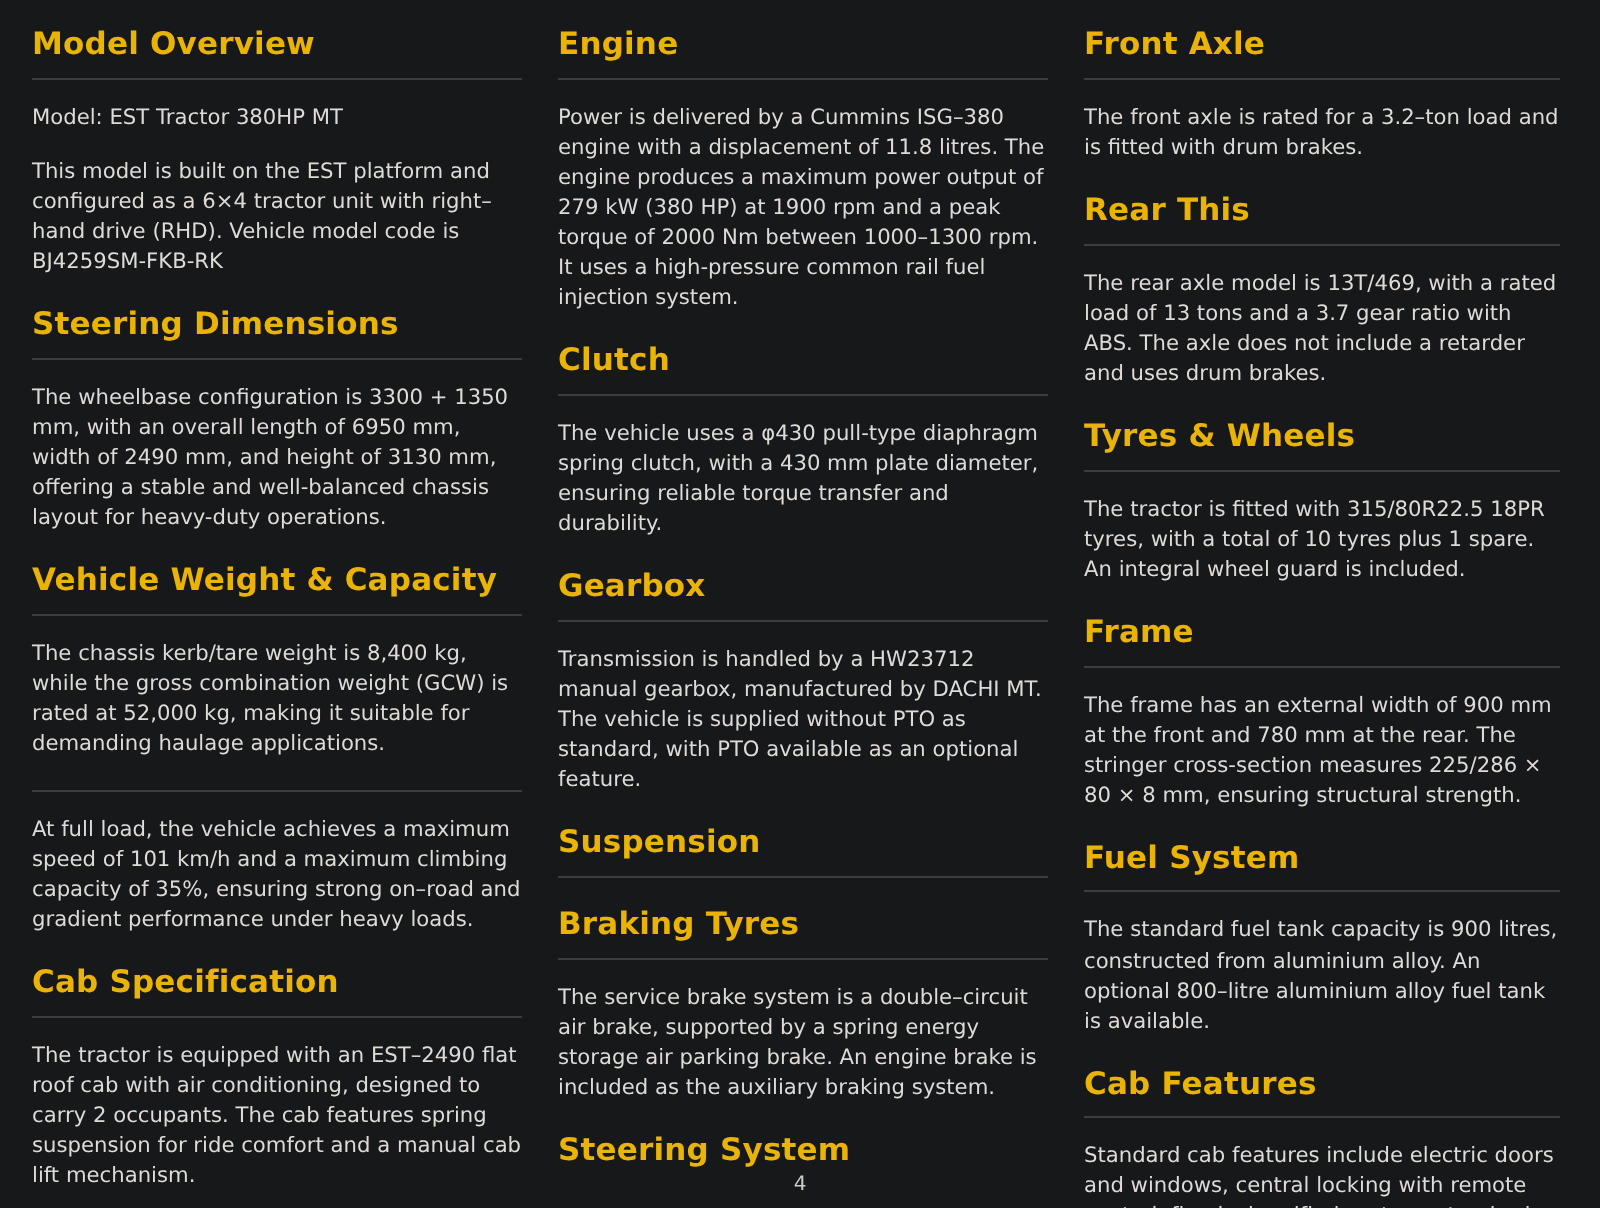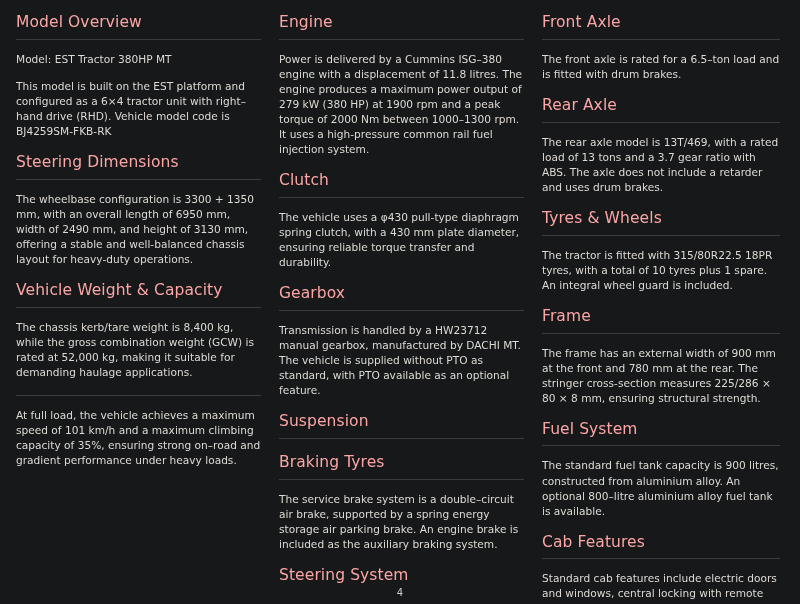--- a/index.html
+++ b/index.html
@@ -26,24 +26,24 @@
     gap: 18px;
     height: 560px;
   }
   .col {
     width: 245px;
     flex: 0 0 245px;
   }
   .col-3 { width: 238px; flex: 0 0 238px; }
   h2 {
     font-size: 15.5px;
-    font-weight: normal;
+    font-weight: bold;
     line-height: 1.15;
     margin: 0 0 7px 0;
-    color: #fca5a5;
+    color: #eab308;
     letter-spacing: 0.1px;
   }
   .section { margin-bottom: 15px; }
   p {
     font-size: 10.6px;
     line-height: 1.42;
     margin: 12px 0 7px 0;
     color: #dedbd6;
   }
   p:last-child { margin-bottom: 0; }
@@ -92,20 +92,25 @@
         <h2>Vehicle Weight &amp; Capacity</h2>
         <hr class="sep">
         <p>The chassis kerb/tare weight is 8,400 kg, while the gross combination weight (GCW) is rated at 52,000 kg, making it suitable for demanding haulage applications.</p>
       </div>
 
       <div class="section">
         <hr class="sep">
         <p>At full load, the vehicle achieves a maximum speed of 101 km/h and a maximum climbing capacity of 35%, ensuring strong on–road and gradient performance under heavy loads.</p>
       </div>
 
+      <div class="section">
+        <h2>Cab Specification</h2>
+        <hr class="sep">
+        <p>The tractor is equipped with an EST–2490  flat roof cab with air conditioning, designed to carry 2 occupants. The cab features spring suspension for ride comfort and a manual cab lift mechanism.</p>
+      </div>
 
     </div>
 
     <div class="col">
 
       <div class="section">
         <h2>Engine</h2>
         <hr class="sep">
         <p>Power is delivered by a Cummins ISG–380 engine with a displacement of 11.8 litres. The engine produces a maximum power output of 279 kW (380 HP) at 1900 rpm and a peak torque of 2000 Nm between 1000–1300 rpm. It uses a high-pressure common rail fuel injection system.</p>
       </div>
@@ -138,25 +143,25 @@
 
       </div>
 
     </div>
 
     <div class="col col-3">
 
       <div class="section">
         <h2>Front Axle</h2>
         <hr class="sep">
-        <p>The front axle is rated for a 6.5–ton load and is fitted with drum brakes.</p>
+        <p>The front axle is rated for a 3.2–ton load and is fitted with drum brakes.</p>
       </div>
 
       <div class="section">
-        <h2>Rear Axle</h2>
+        <h2>Rear This</h2>
         <hr class="sep">
         <p>The rear axle model is 13T/469, with a rated load of 13 tons and a 3.7 gear ratio with ABS. The axle does not include a retarder and uses drum brakes.</p>
       </div>
 
       <div class="section">
         <h2>Tyres &amp; Wheels</h2>
         <hr class="sep">
         <p>The tractor is fitted with 315/80R22.5 18PR tyres, with a total of 10 tyres plus 1 spare. An integral wheel guard is included.</p>
       </div>
 

